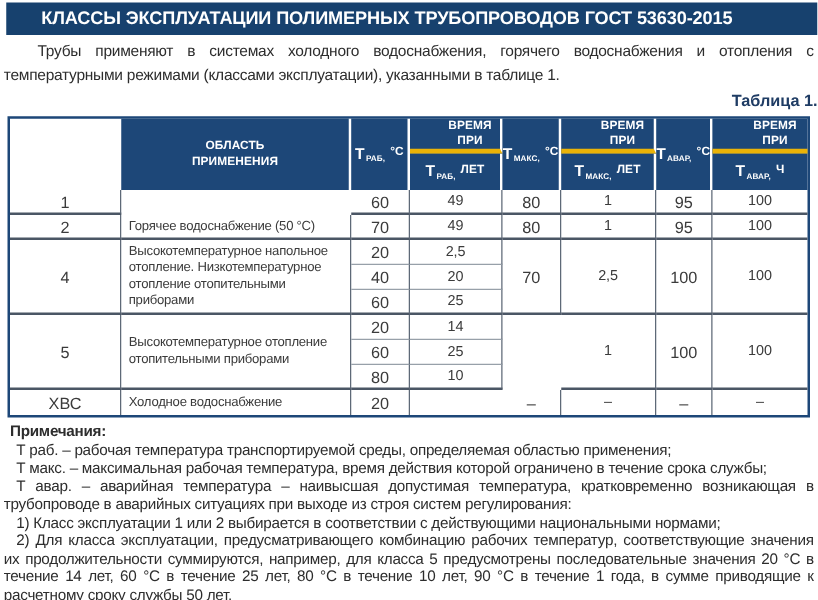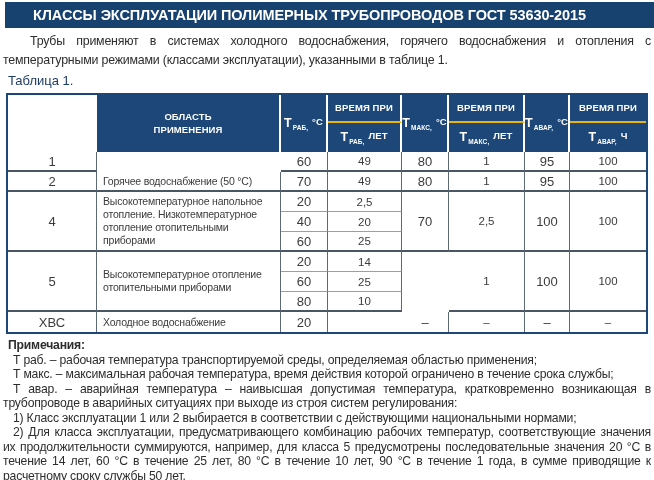--- a/index.html
+++ b/index.html
@@ -31,23 +31,24 @@
     line-height: 19px;
     color: #2d2d2d;
     text-align: justify;
     text-indent: 27px;
     letter-spacing: -0.2px;
   }
 
   .caption {
     margin: 3px 0 0 8px;
     font-size: 13px;
-    font-weight: normal;
+    font-weight: bold;
     color: #1f3c64;
     line-height: 15px;
+    text-align: right;
   }
 
   .tbl {
     margin: 5px 0 0 6px;
     width: 642px;
     border: 2px solid #1d4778;
     display: grid;
     grid-template-columns: 89px 184px 47px 74px 47px 76px 45px 76px;
     grid-template-rows: 28px 29px repeat(9, 20px);
   }
@@ -64,21 +65,21 @@
     color: #ffffff;
     border-right: 2px solid #ffffff;
     font-weight: bold;
     font-size: 9.5px;
     text-align: center;
     line-height: 1.3;
     white-space: pre-line;
     letter-spacing: 0.1px;
   }
   .hd.lastcol { border-right: none; }
-  .split-top { border-bottom: 2px solid #eab308; }
+  .split-top { border-bottom: 4px solid #eab308; padding-left: 24px; }
   .t-big { font-size: 12.5px; font-weight: bold; position: relative; }
   .t-sub { font-size: 6.5px; font-weight: bold; position: relative; top: 5px; margin: 0 2px 0 1px; }
   .t-unit { font-size: 9.5px; font-weight: bold; position: relative; top: -1px; margin-left: 2px; }
 
   .num   { font-size: 13px;   color: #3b3b3b; }
   .num-sm{ font-size: 11.5px; color: #3b3b3b; }
   .area-c {
     justify-content: flex-start;
     text-align: left;
     padding: 0 6px;

